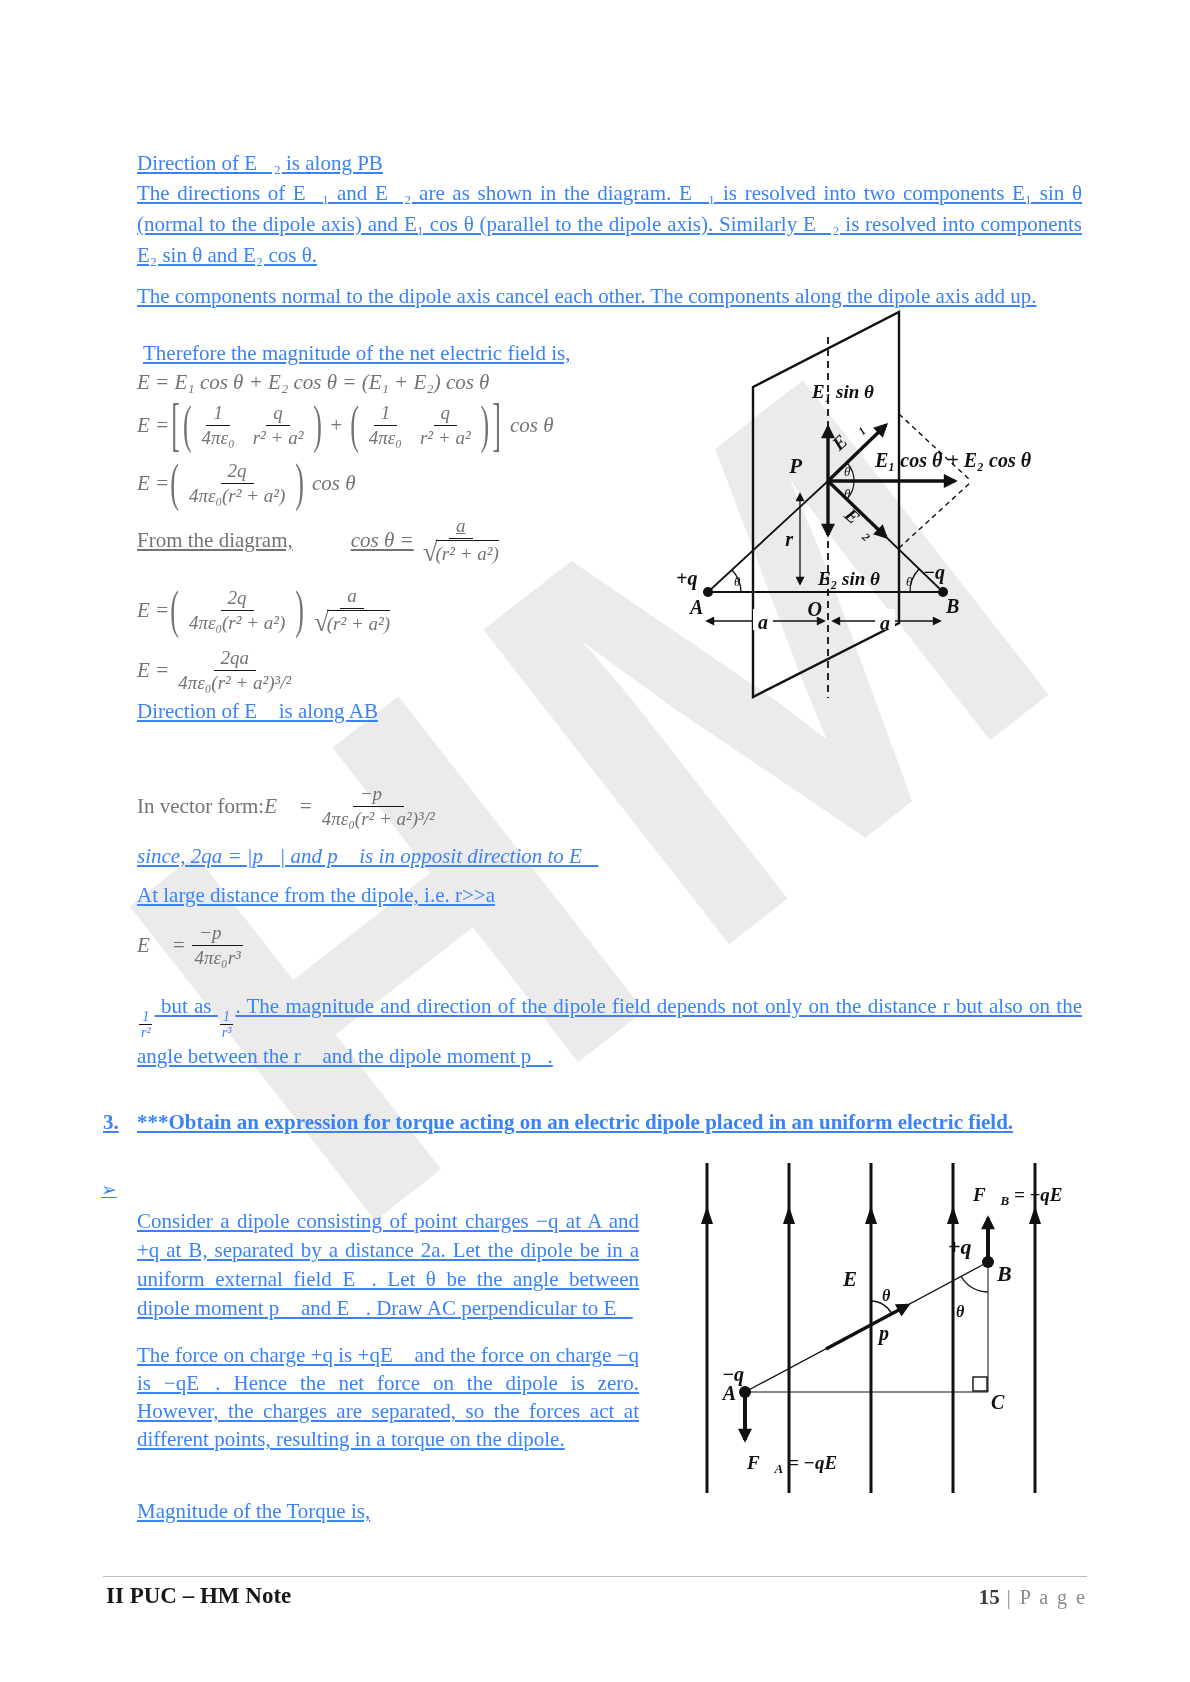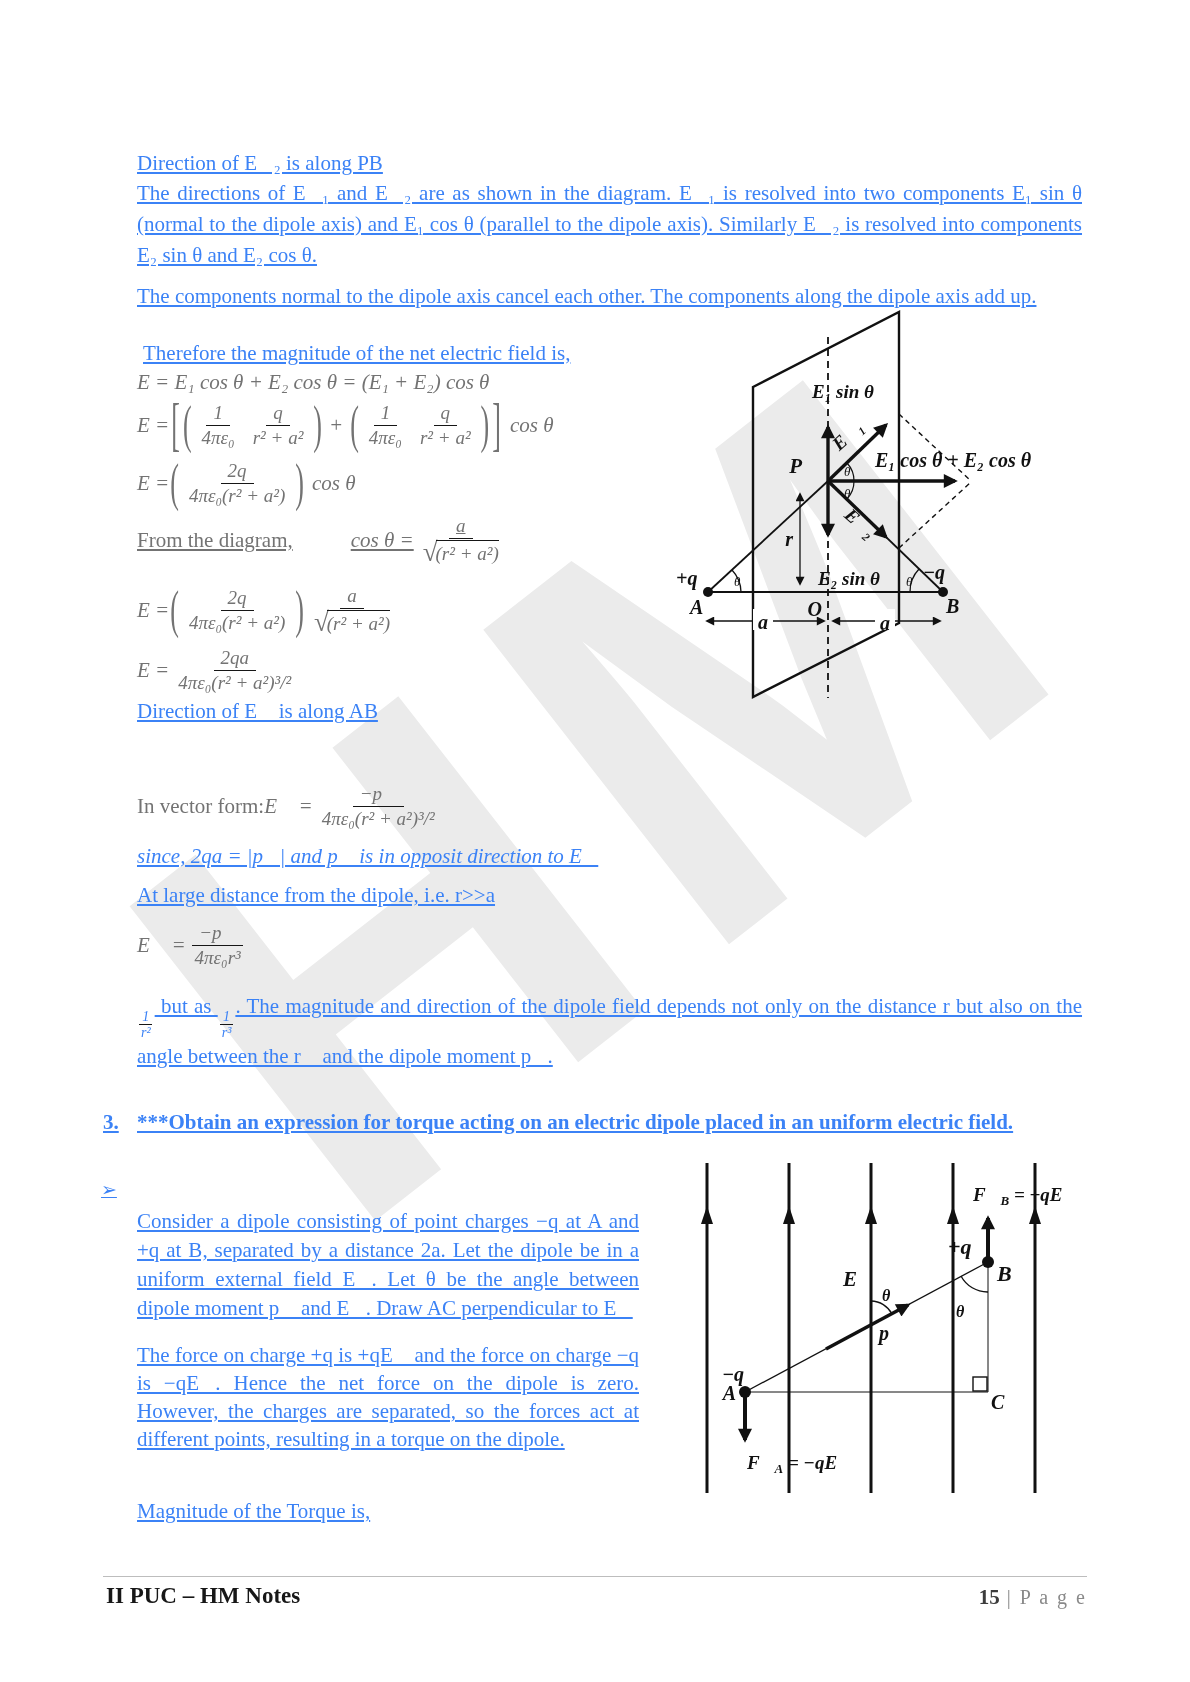--- a/index.html
+++ b/index.html
@@ -273,18 +273,18 @@
     <text x="956" y="1317" font-size="16" font-style="italic" font-weight="700">θ</text>
     <text x="722" y="1381" font-size="20" font-style="italic" font-weight="700">−q</text>
     <text x="736" y="1400" text-anchor="end" font-size="20" font-style="italic" font-weight="700">A</text>
     <text x="991" y="1409" font-size="20" font-style="italic" font-weight="700">C</text>
     <text x="747" y="1469" font-size="19" font-style="italic" font-weight="600">
       <tspan>F⃗</tspan><tspan font-size="13" dy="4">A</tspan><tspan dy="-4"> = −qE⃗</tspan>
     </text>
   </svg>
 
   <div class="rule"></div>
-  <div class="fleft">II PUC – HM Notes</div>
+  <div class="fleft">II PUC – HM Note</div>
   <div class="fright">
     <span class="n">15</span><span class="w">| P a g e</span>
   </div>
 
 </div>
 
 </body></html>

